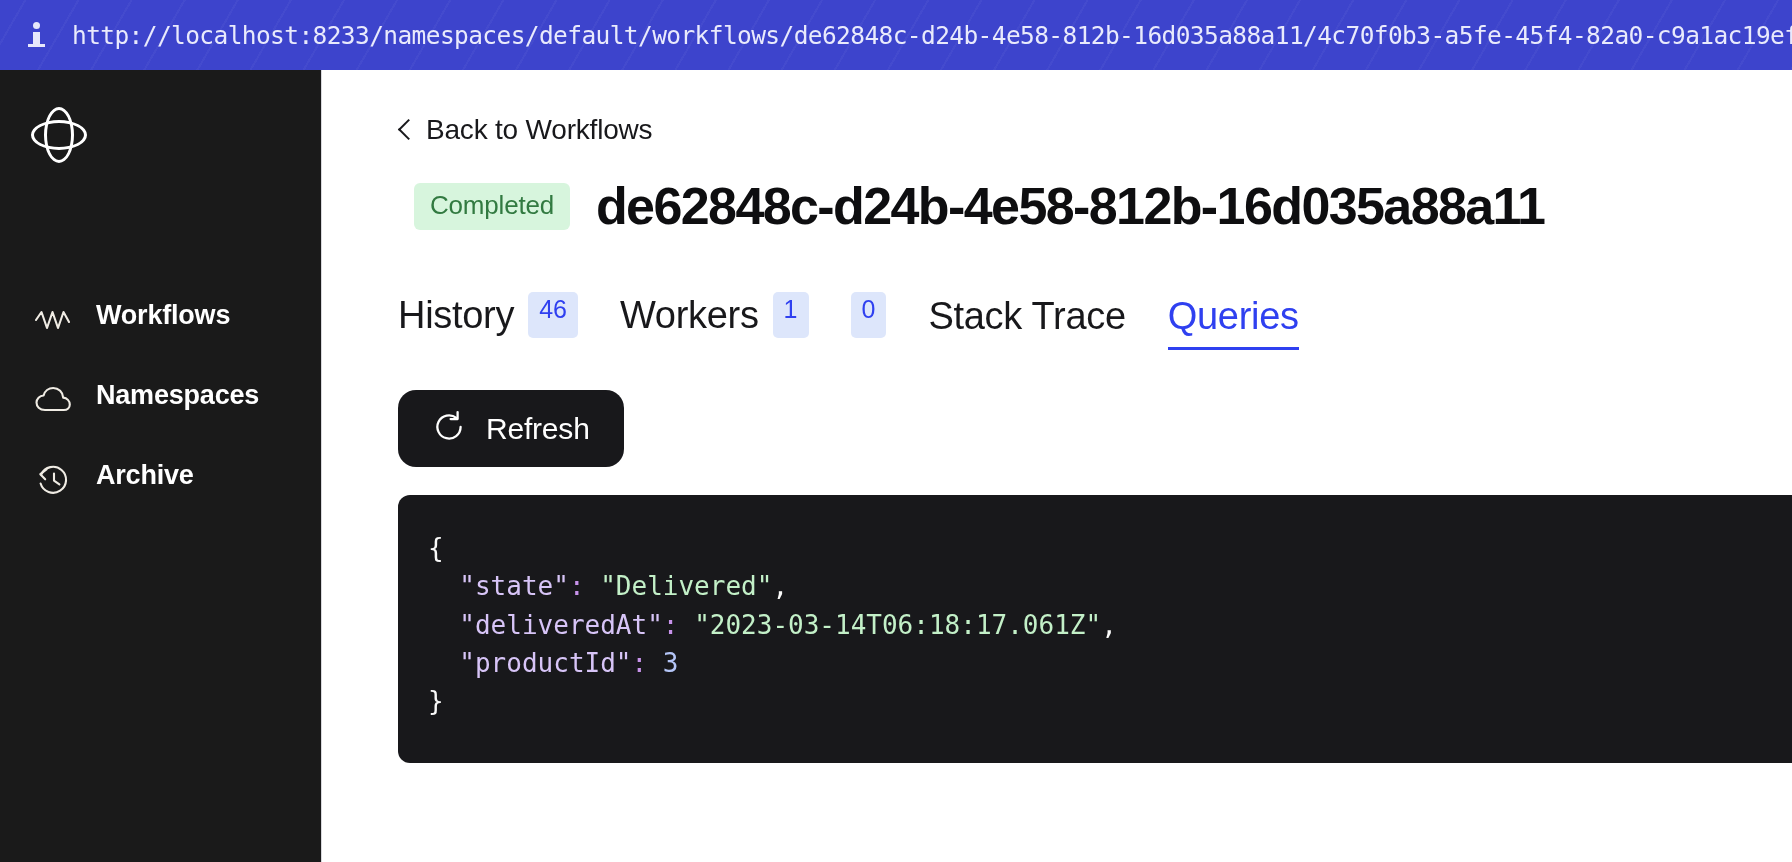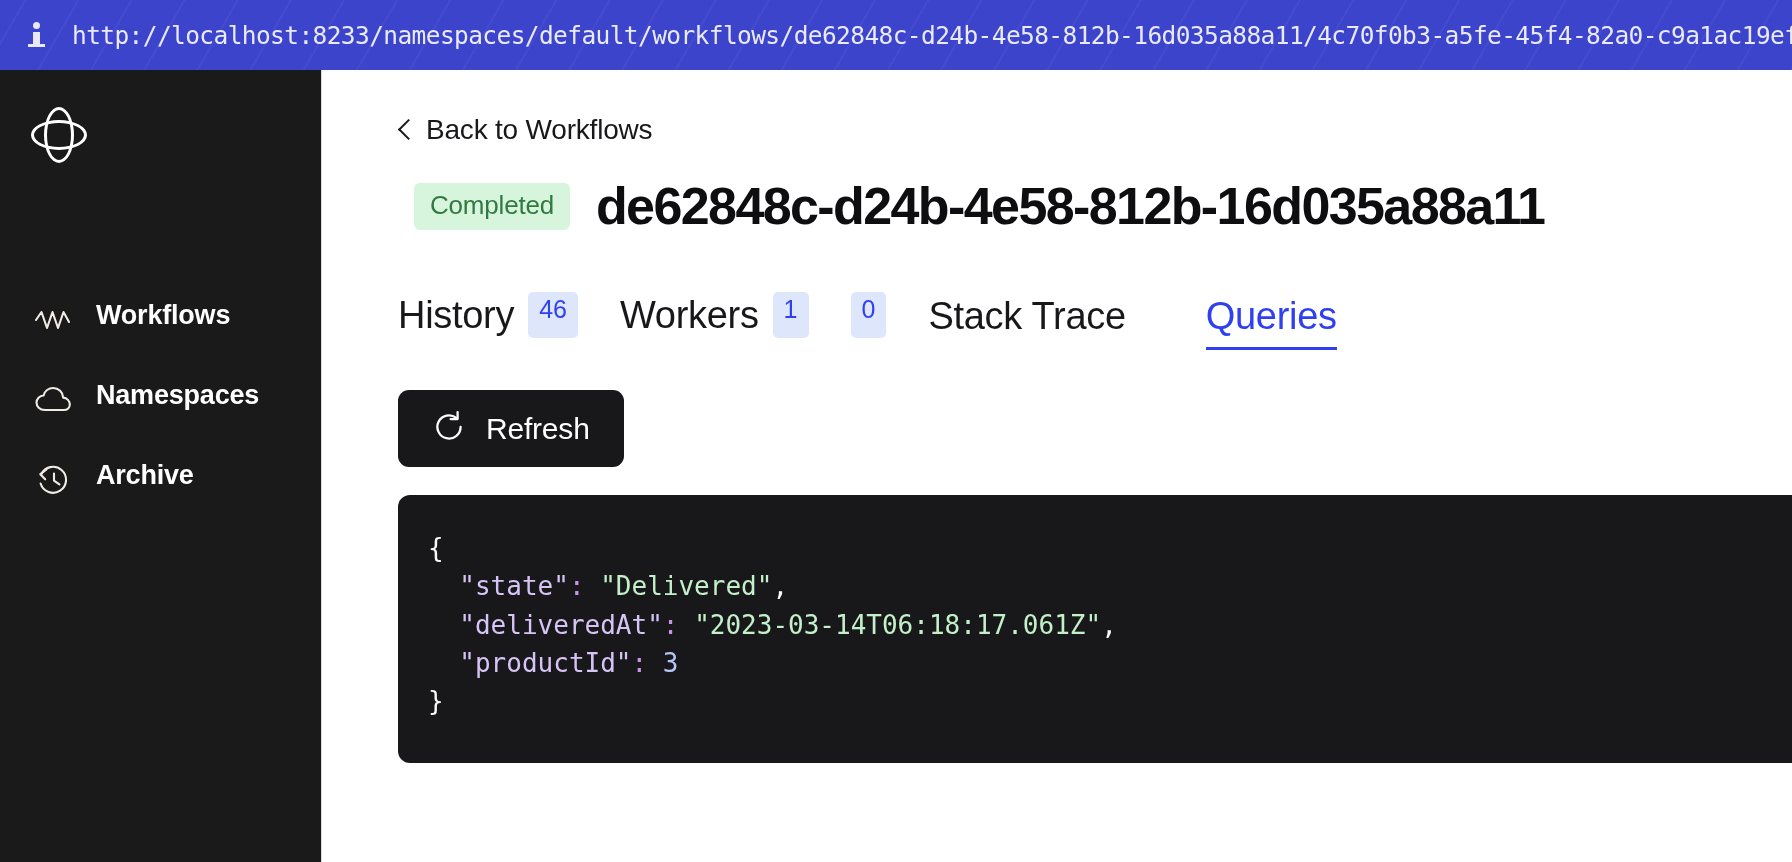--- a/index.html
+++ b/index.html
@@ -218,21 +218,20 @@
   .tab-label {
     font-size: 38px;
     color: #18181b;
     letter-spacing: -0.3px;
   }
   .tab.active .tab-label {
     color: #2f40f0;
   }
   .tab.active {
     border-bottom-color: #2f40f0;
-    margin-left: 38px;
   }
   .tab-count {
     background: #dde6fb;
     color: #2f40f0;
     font-size: 25px;
     border-radius: 5px;
     padding: 2px 11px 13px;
     line-height: 1.25;
   }
 
@@ -272,21 +271,21 @@
     width: 13px; height: 13px;
     border-right: 2.4px solid #52525b;
     border-bottom: 2.4px solid #52525b;
     transform: rotate(45deg);
   }
 
   .refresh-btn {
     height: 77px;
     background: #18181b;
     border: none;
-    border-radius: 11px;
+    border-radius: 18px;
     color: #fff;
     display: flex;
     align-items: center;
     gap: 20px;
     padding: 0 34px;
     cursor: pointer;
     font-family: inherit;
   }
   .refresh-label {
     font-size: 30px;

